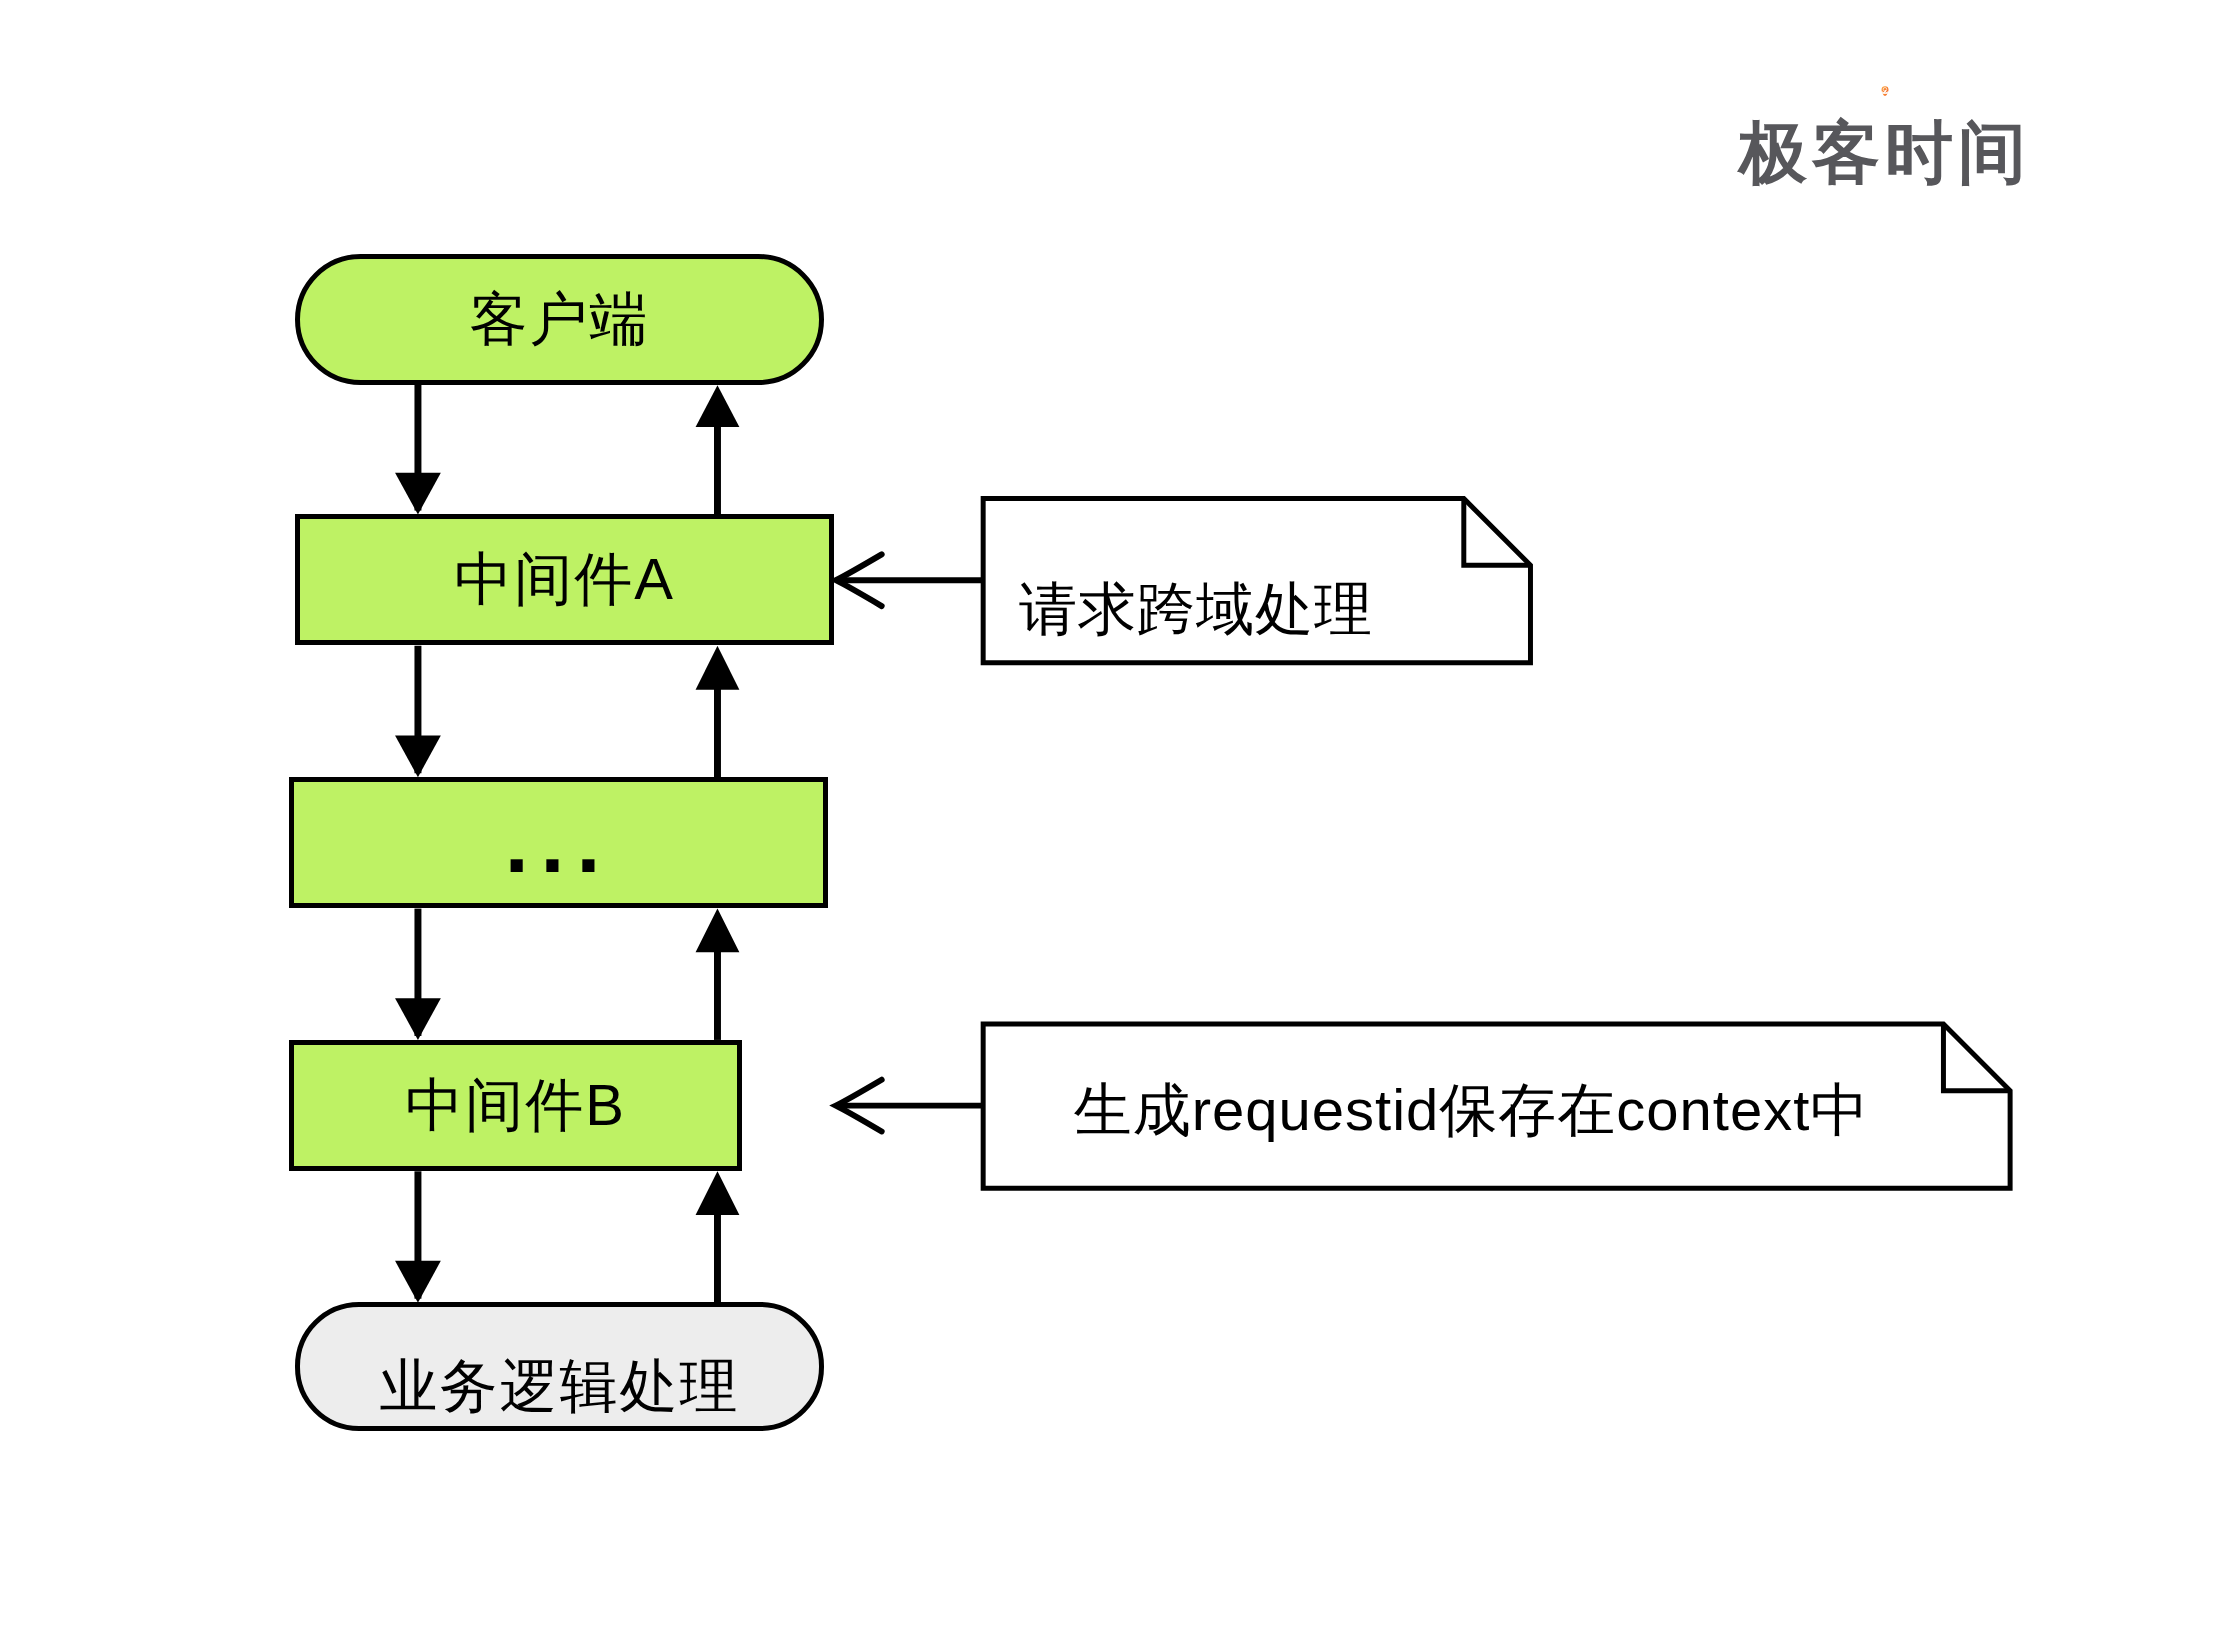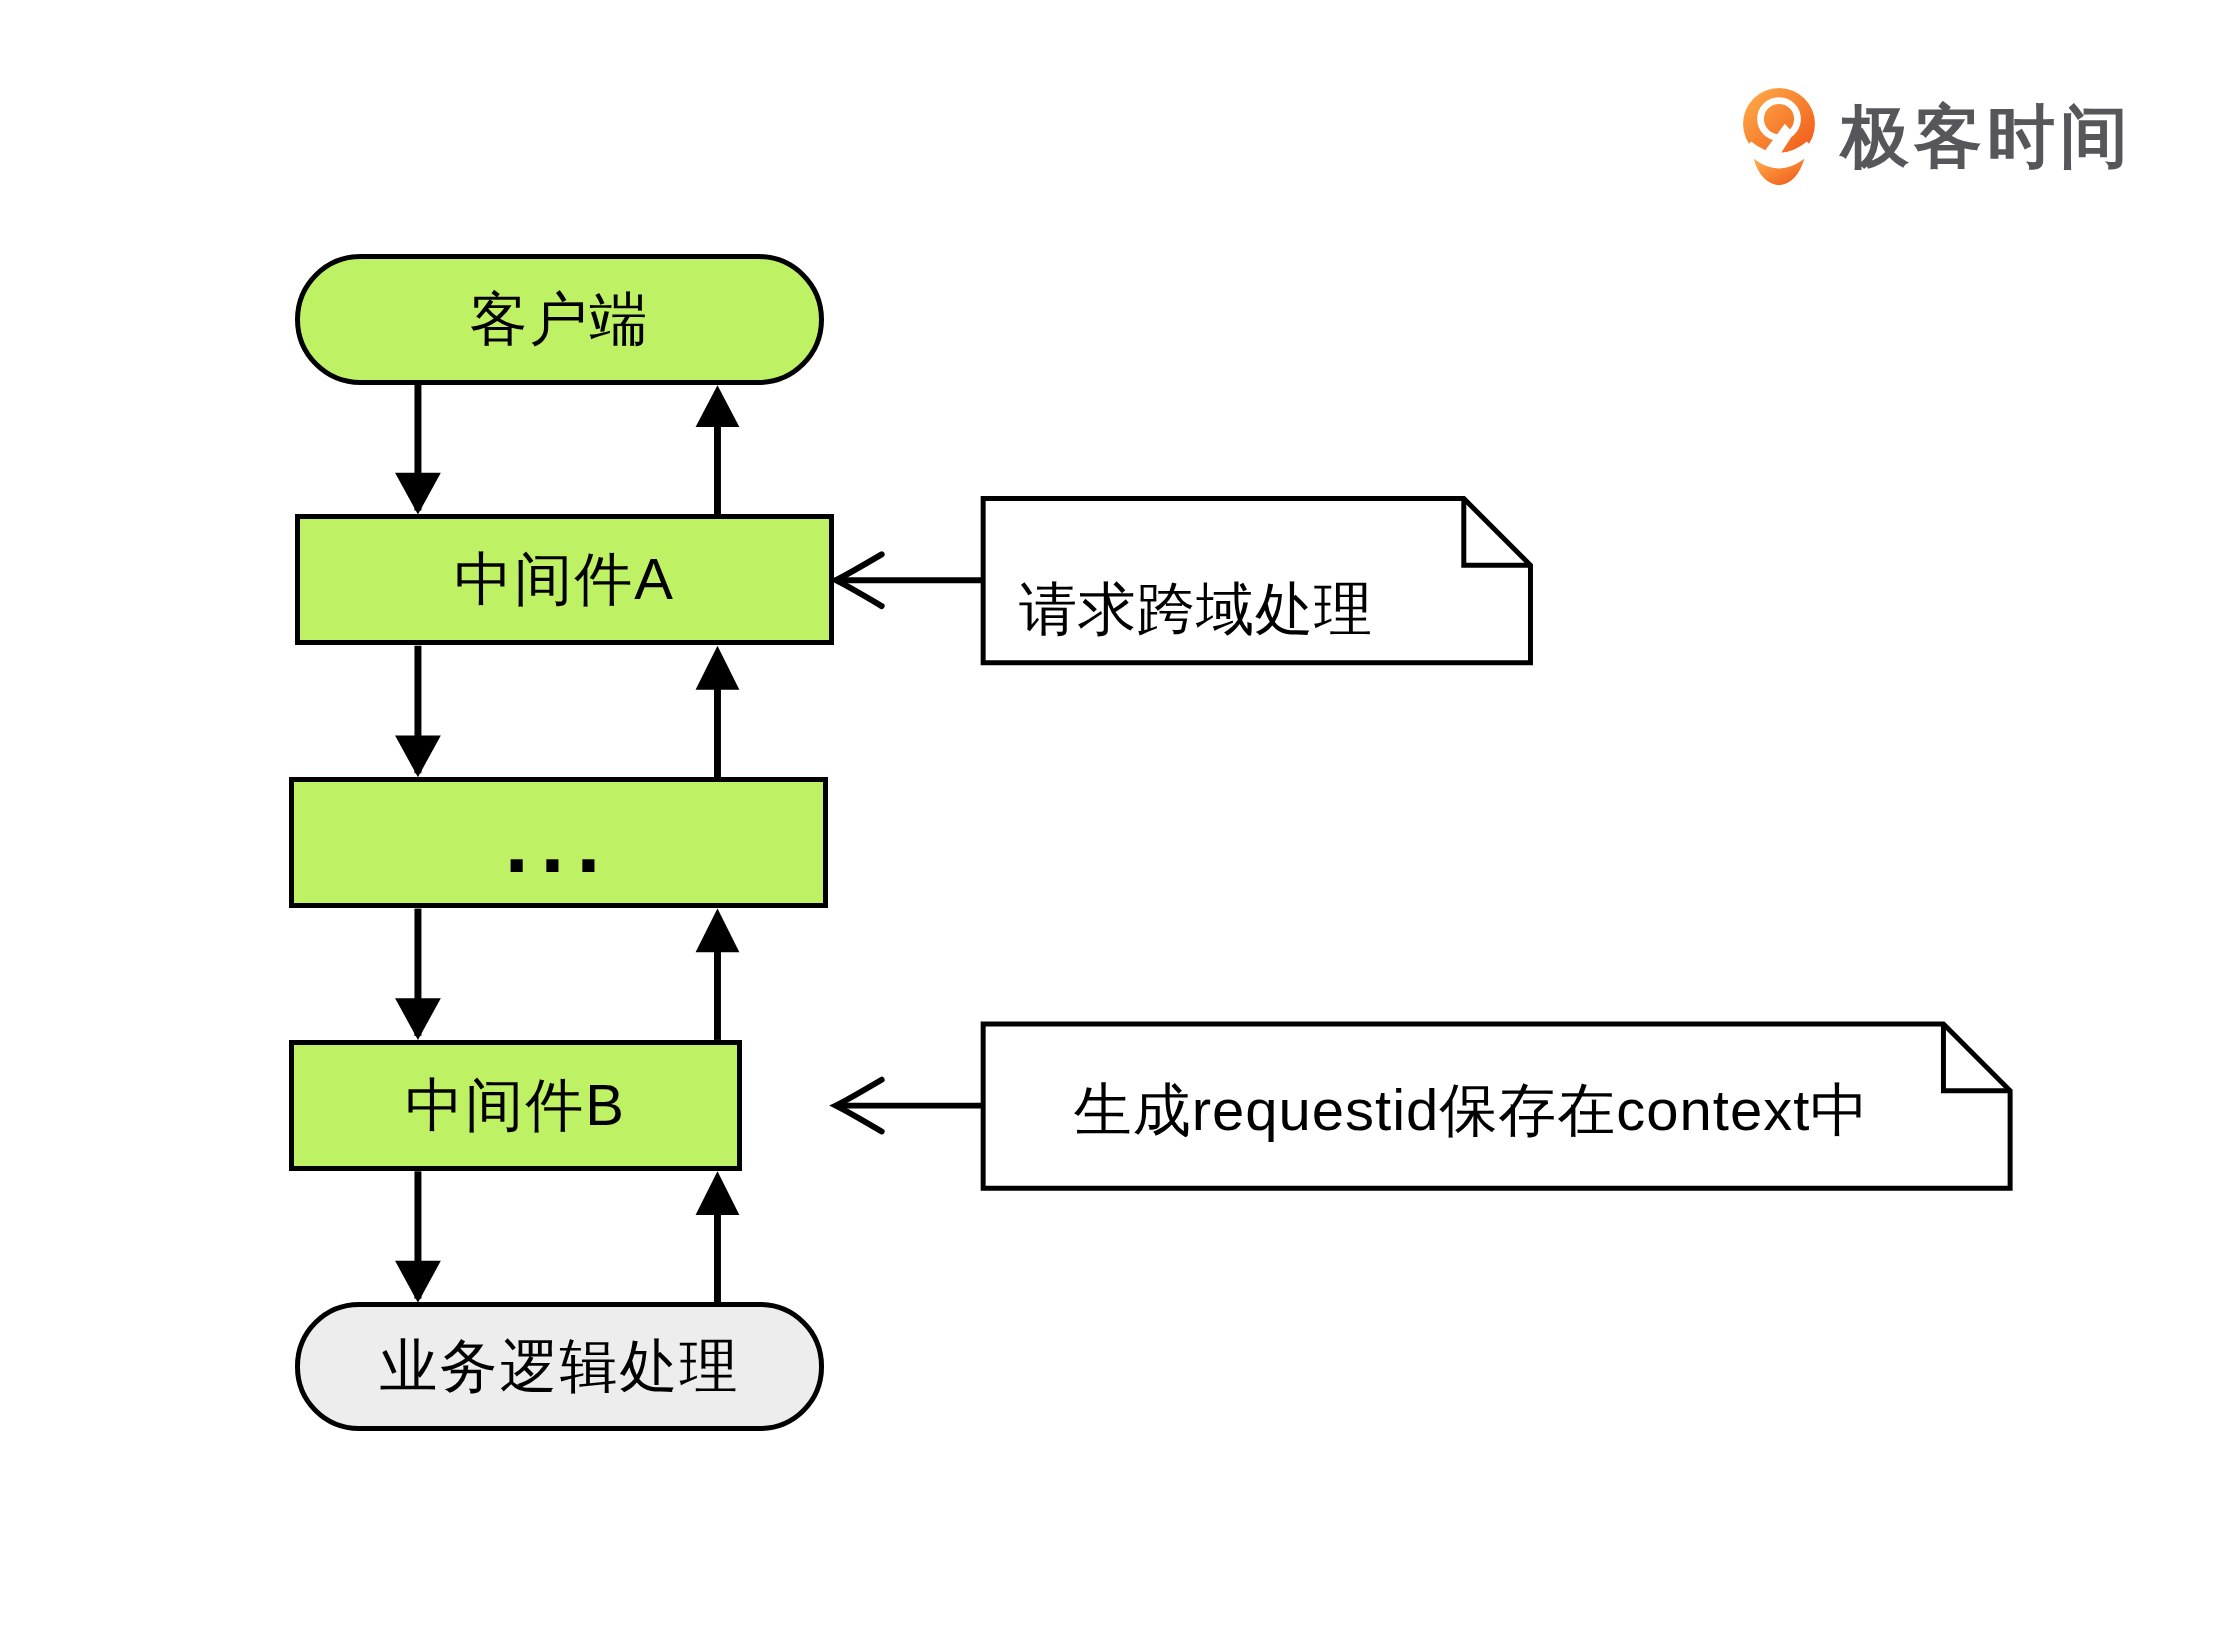--- a/index.html
+++ b/index.html
@@ -11,28 +11,28 @@
   .node{
     position:absolute;box-sizing:border-box;border:5px solid #000;background:#bef264;
     display:flex;align-items:center;justify-content:center;
     font-size:58px;letter-spacing:2px;color:#000;
   }
   #node-client{left:295px;top:254px;width:529px;height:131px;border-radius:66px;}
   #node-a{left:295px;top:514px;width:539px;height:131px;}
   #node-dots{left:289px;top:777px;width:539px;height:131px;
     font-size:86px;font-weight:700;letter-spacing:12px;}
   #node-b{left:289px;top:1040px;width:453px;height:131px;}
-  #node-biz{left:295px;top:1302px;width:529px;height:129px;border-radius:64px;background:#ededed;}
+  #node-biz{left:295px;top:1302px;width:529px;height:129px;border-radius:64px;background:#ededed;align-items:flex-end;}
   .note-text{
     position:absolute;box-sizing:border-box;display:flex;align-items:center;
     font-size:58px;letter-spacing:1px;color:#000;padding-top:10px;
   }
   #note1-text{left:983px;top:523px;width:468px;height:164px;padding-left:36px;}
   #note2-text{left:983px;top:1024px;width:955px;height:164px;padding-left:22px;justify-content:center;}
-  .logo{position:absolute;left:1739px;top:86px;height:100px;display:flex;align-items:center;gap:22px;}
+  .logo{position:absolute;left:1739px;top:86px;height:100px;display:flex;align-items:center;gap:22px;flex-direction:column;}
   .logo-text{font-size:68px;font-weight:600;color:#57575b;letter-spacing:5px;line-height:1;white-space:nowrap;}
 </style>
 </head>
 <body>
 
 <div class="canvas">
 
   <svg class="wires" width="2237" height="1647" viewBox="0 0 2248 1655">
 
     <g>

